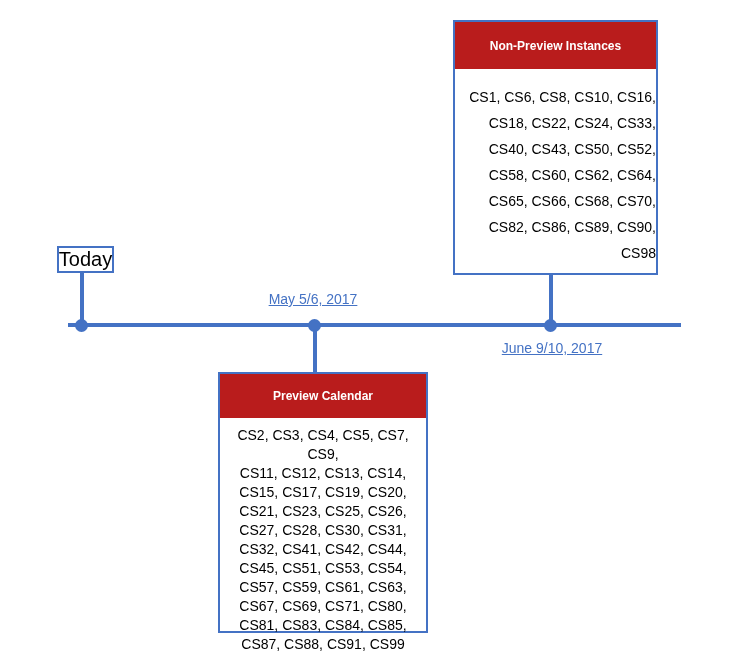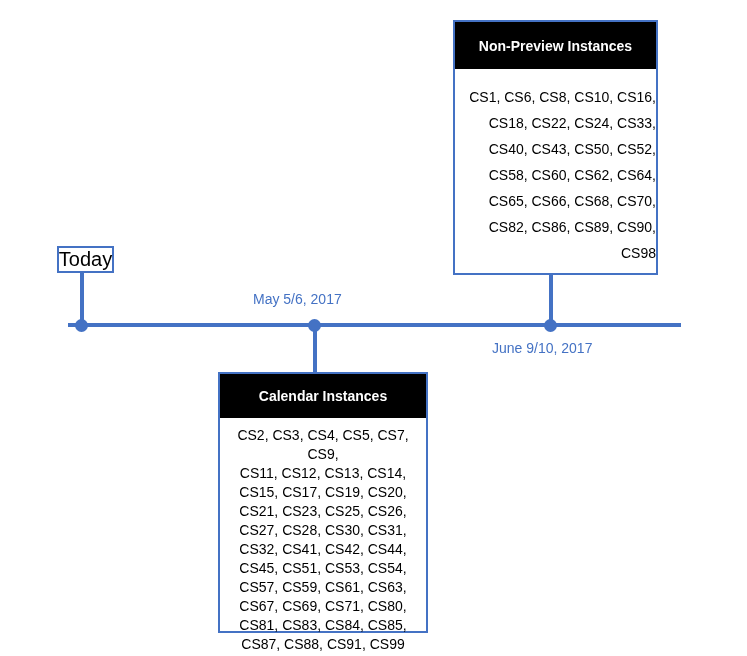--- a/index.html
+++ b/index.html
@@ -20,24 +20,24 @@
     line-height: 27px;
     white-space: pre-line;
   }
   .box {
     position: absolute;
     border: 2px solid #4472C4;
     background: #ffffff;
     box-sizing: border-box;
   }
   .box-header {
-    background: #000000;
+    background: #b91c1c;
     color: #ffffff;
     font-weight: bold;
-    font-size: 14px;
+    font-size: 12px;
     display: flex;
     align-items: center;
     justify-content: center;
     box-sizing: border-box;
     text-align: center;
   }
   .box-body {
     color: #000000;
     font-size: 14px;
     text-align: center;
@@ -84,22 +84,23 @@
     border-radius: 50%;
     background: #4472C4;
   }
   .today-dot { left: 75px;  top: 319px; }
   .may-dot   { left: 308px; top: 319px; }
   .june-dot  { left: 544px; top: 319px; }
   .date-label {
     position: absolute;
     color: #4472C4;
     font-size: 14px;
-    text-align: left;
+    text-align: center;
     width: 120px;
+    text-decoration: underline;
   }
   .may-label  { left: 253px; top: 291px; }
   .june-label { left: 492px; top: 340px; }
 </style>
 </head>
 <body>
 
 <div class="canvas">
 
 
@@ -123,21 +124,21 @@
 
   <div class="dot today-dot"></div>
   <div class="dot may-dot"></div>
   <div class="dot june-dot"></div>
 
   <div class="date-label may-label">May 5/6, 2017</div>
 
   <div class="date-label june-label">June 9/10, 2017</div>
 
   <div class="box preview-box">
-    <div class="box-header">Calendar Instances</div>
+    <div class="box-header">Preview Calendar</div>
     <div class="box-body">CS2, CS3, CS4, CS5, CS7, CS9,
 CS11, CS12, CS13, CS14,
 CS15, CS17, CS19, CS20,
 CS21, CS23, CS25, CS26,
 CS27, CS28, CS30, CS31,
 CS32, CS41, CS42, CS44,
 CS45, CS51, CS53, CS54,
 CS57, CS59, CS61, CS63,
 CS67, CS69, CS71, CS80,
 CS81, CS83, CS84, CS85,

